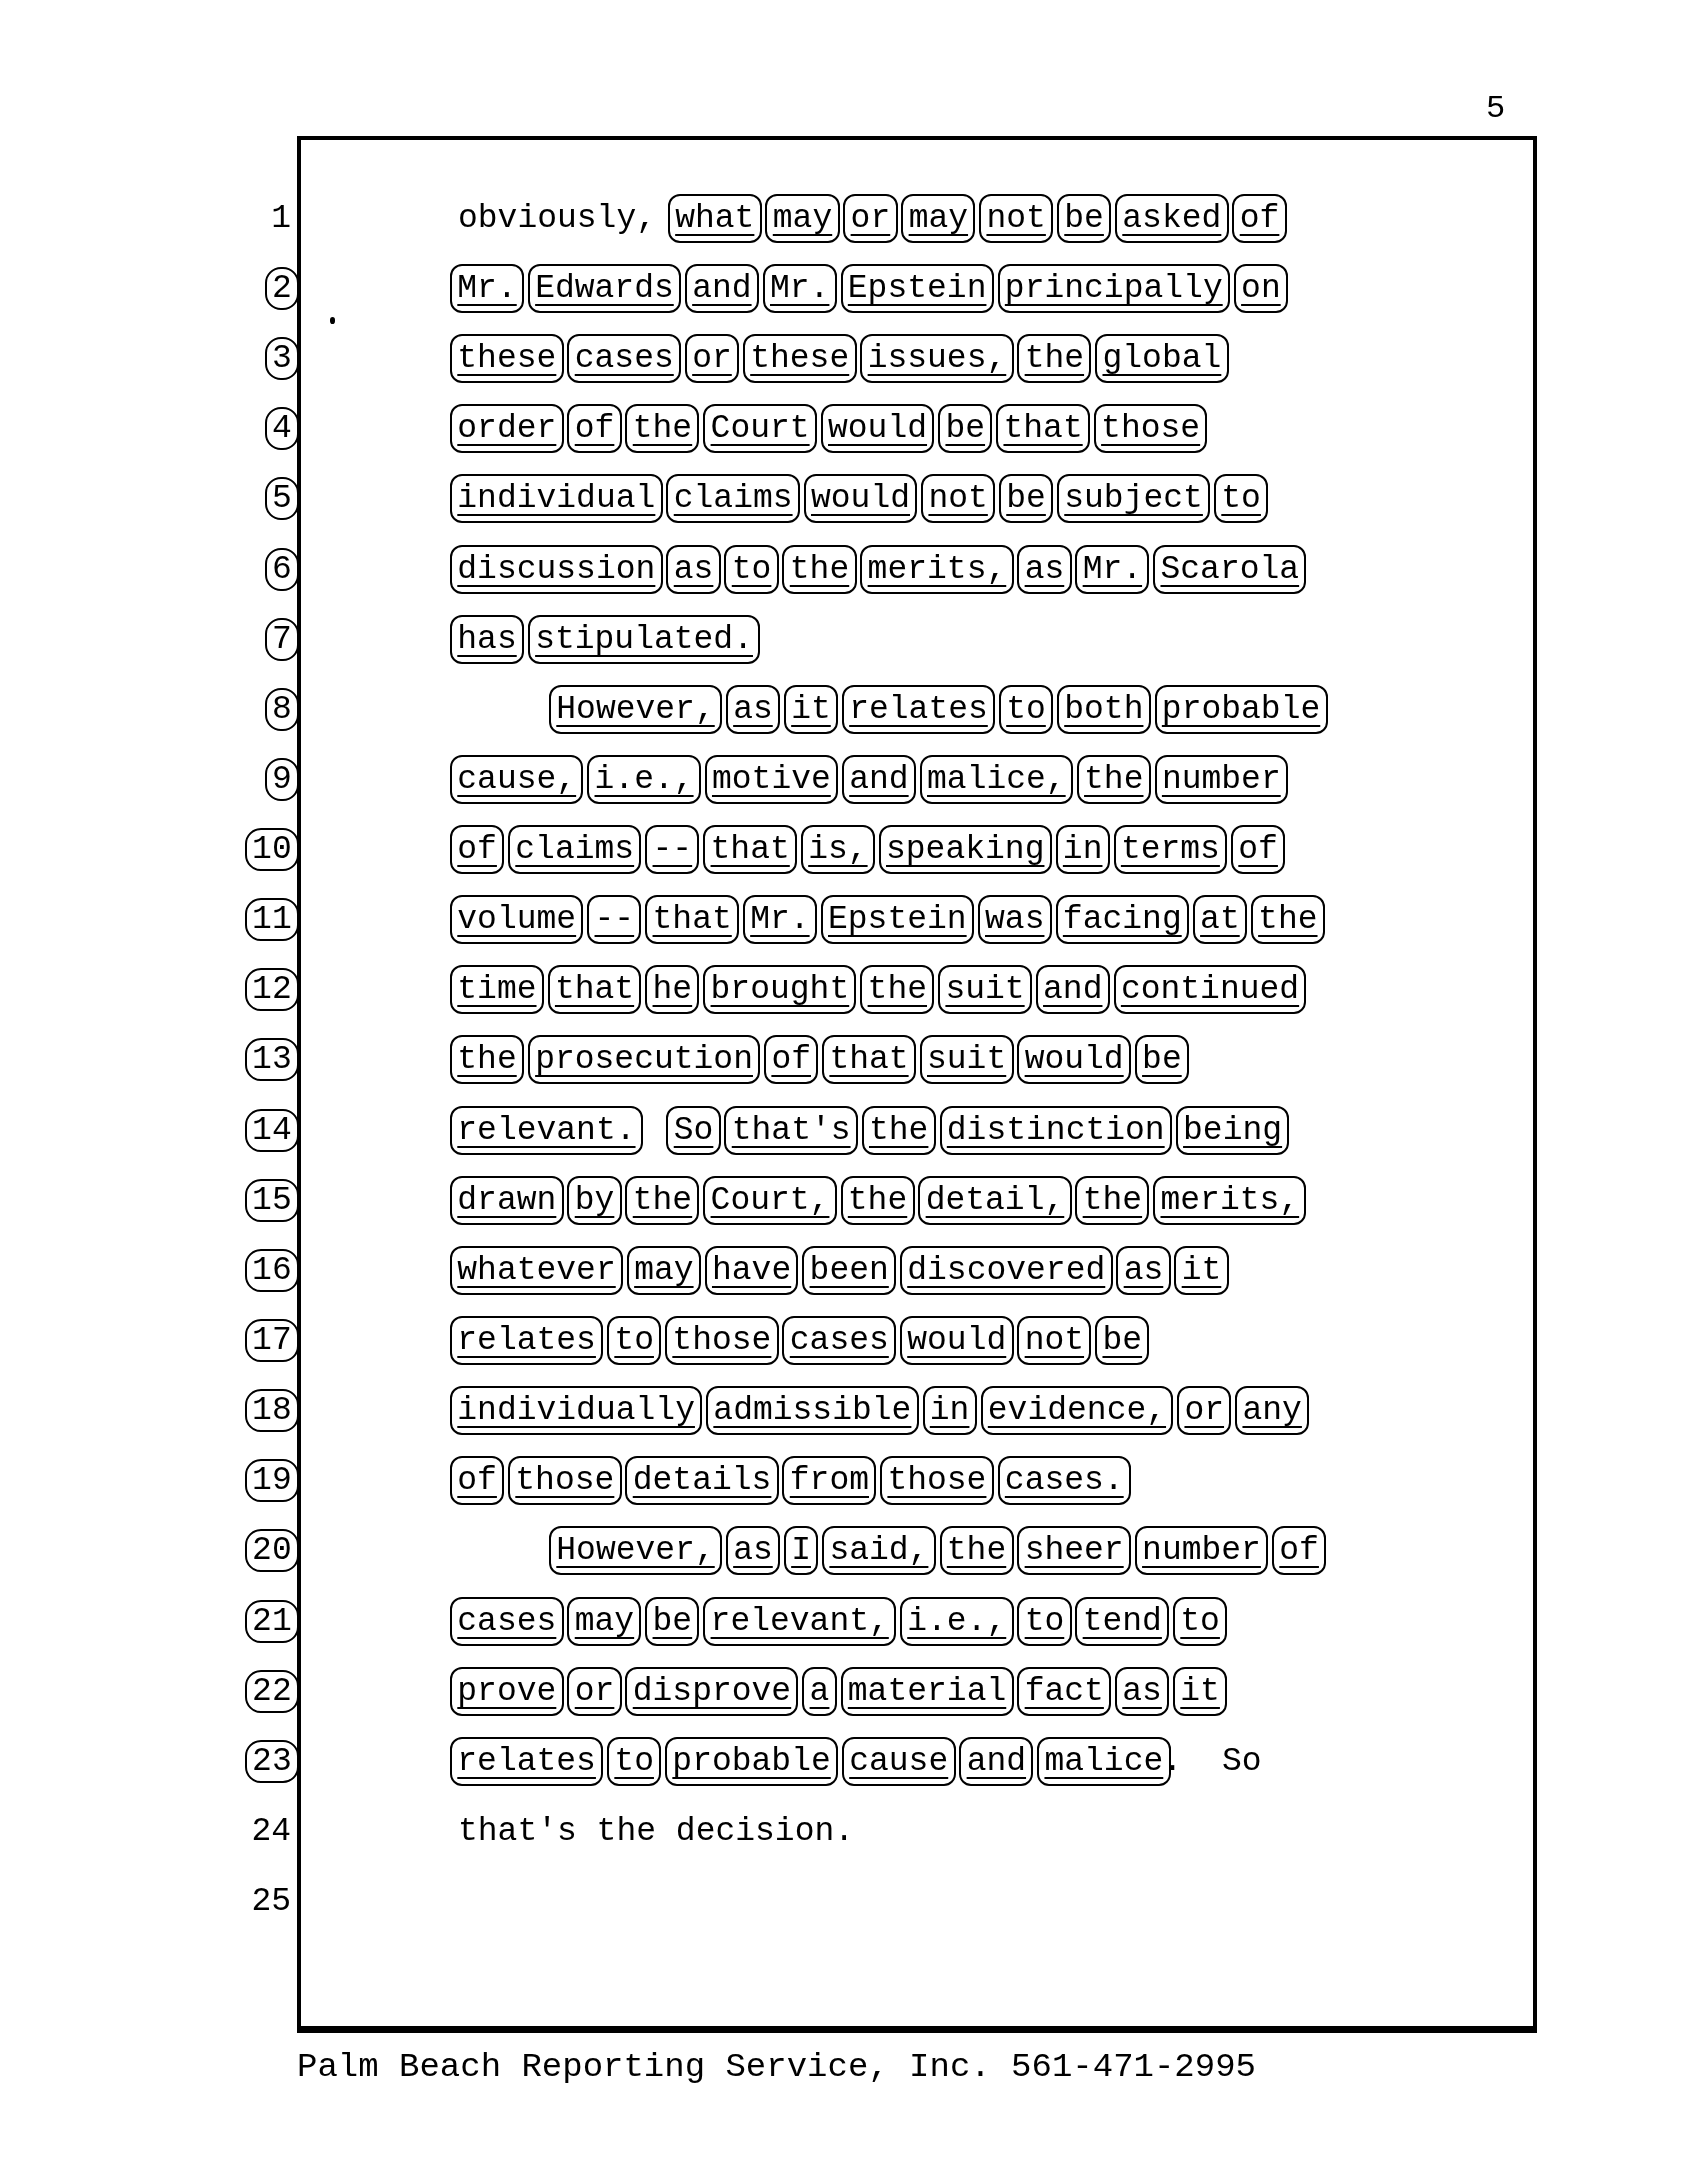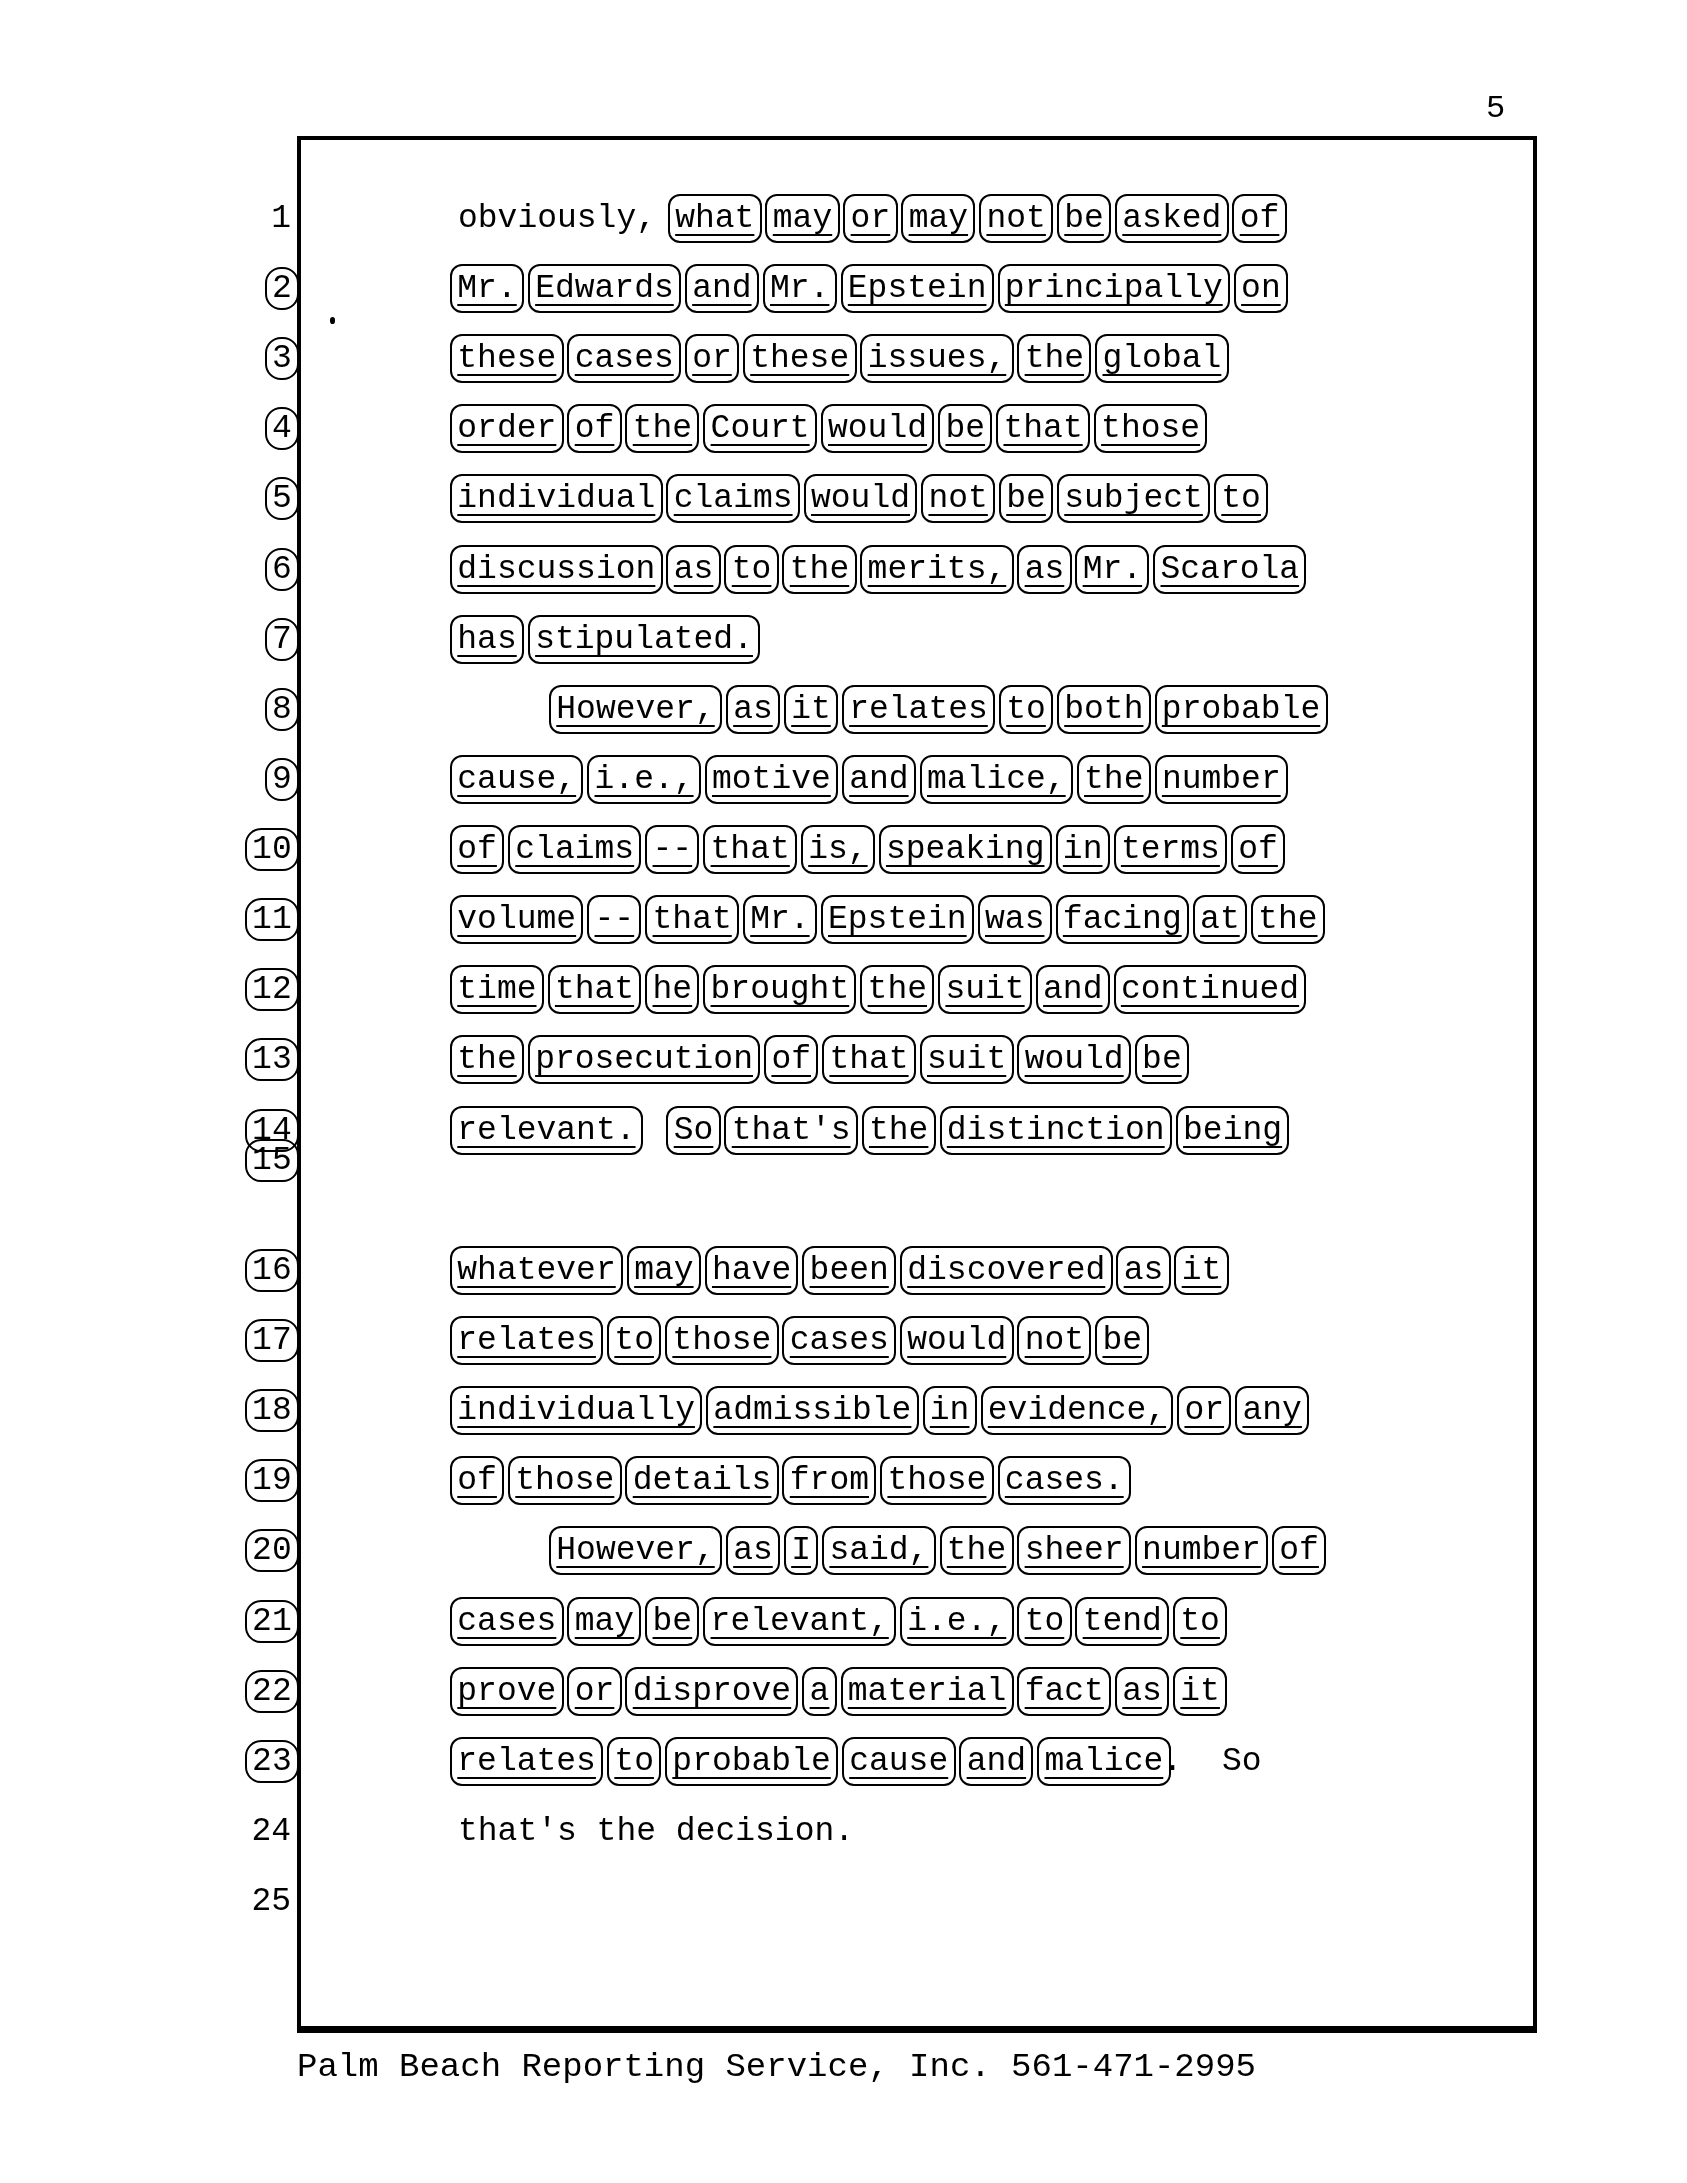--- a/index.html
+++ b/index.html
@@ -76,21 +76,21 @@
       <div class="line" style="top: 464px;"><span class="num"><span class="nb">5</span></span><span class="txt"><span class="wb">individual</span> <span class="wb">claims</span> <span class="wb">would</span> <span class="wb">not</span> <span class="wb">be</span> <span class="wb">subject</span> <span class="wb">to</span></span></div>
       <div class="line" style="top: 535px;"><span class="num"><span class="nb">6</span></span><span class="txt"><span class="wb">discussion</span> <span class="wb">as</span> <span class="wb">to</span> <span class="wb">the</span> <span class="wb">merits,</span> <span class="wb">as</span> <span class="wb">Mr.</span> <span class="wb">Scarola</span></span></div>
       <div class="line" style="top: 605px;"><span class="num"><span class="nb">7</span></span><span class="txt"><span class="wb">has</span> <span class="wb">stipulated.</span></span></div>
       <div class="line indent" style="top: 675px;"><span class="num"><span class="nb">8</span></span><span class="txt"><span class="wb">However,</span> <span class="wb">as</span> <span class="wb">it</span> <span class="wb">relates</span> <span class="wb">to</span> <span class="wb">both</span> <span class="wb">probable</span></span></div>
       <div class="line" style="top: 745px;"><span class="num"><span class="nb">9</span></span><span class="txt"><span class="wb">cause,</span> <span class="wb">i.e.,</span> <span class="wb">motive</span> <span class="wb">and</span> <span class="wb">malice,</span> <span class="wb">the</span> <span class="wb">number</span></span></div>
       <div class="line" style="top: 815px;"><span class="num"><span class="nb">10</span></span><span class="txt"><span class="wb">of</span> <span class="wb">claims</span> <span class="wb">--</span> <span class="wb">that</span> <span class="wb">is,</span> <span class="wb">speaking</span> <span class="wb">in</span> <span class="wb">terms</span> <span class="wb">of</span></span></div>
       <div class="line" style="top: 885px;"><span class="num"><span class="nb">11</span></span><span class="txt"><span class="wb">volume</span> <span class="wb">--</span> <span class="wb">that</span> <span class="wb">Mr.</span> <span class="wb">Epstein</span> <span class="wb">was</span> <span class="wb">facing</span> <span class="wb">at</span> <span class="wb">the</span></span></div>
       <div class="line" style="top: 955px;"><span class="num"><span class="nb">12</span></span><span class="txt"><span class="wb">time</span> <span class="wb">that</span> <span class="wb">he</span> <span class="wb">brought</span> <span class="wb">the</span> <span class="wb">suit</span> <span class="wb">and</span> <span class="wb">continued</span></span></div>
       <div class="line" style="top: 1025px; padding-left: 7px;"><span class="num"><span class="nb">13</span></span><span class="txt"><span class="wb">the</span> <span class="wb">prosecution</span> <span class="wb">of</span> <span class="wb">that</span> <span class="wb">suit</span> <span class="wb">would</span> <span class="wb">be</span></span></div>
       <div class="line" style="top: 1096px;"><span class="num"><span class="nb">14</span></span><span class="txt"><span class="wb">relevant.</span>  <span class="wb">So</span> <span class="wb">that's</span> <span class="wb">the</span> <span class="wb">distinction</span> <span class="wb">being</span></span></div>
-      <div class="line" style="top: 1126px;"><span class="num"><span class="nb">15</span></span></div>
+      <div class="line" style="top: 1166px;"><span class="num"><span class="nb">15</span></span><span class="txt"><span class="wb">drawn</span> <span class="wb">by</span> <span class="wb">the</span> <span class="wb">Court,</span> <span class="wb">the</span> <span class="wb">detail,</span> <span class="wb">the</span> <span class="wb">merits,</span></span></div>
       <div class="line" style="top: 1236px;"><span class="num"><span class="nb">16</span></span><span class="txt"><span class="wb">whatever</span> <span class="wb">may</span> <span class="wb">have</span> <span class="wb">been</span> <span class="wb">discovered</span> <span class="wb">as</span> <span class="wb">it</span></span></div>
       <div class="line" style="top: 1306px;"><span class="num"><span class="nb">17</span></span><span class="txt"><span class="wb">relates</span> <span class="wb">to</span> <span class="wb">those</span> <span class="wb">cases</span> <span class="wb">would</span> <span class="wb">not</span> <span class="wb">be</span></span></div>
       <div class="line" style="top: 1376px;"><span class="num"><span class="nb">18</span></span><span class="txt"><span class="wb">individually</span> <span class="wb">admissible</span> <span class="wb">in</span> <span class="wb">evidence,</span> <span class="wb">or</span> <span class="wb">any</span></span></div>
       <div class="line" style="top: 1446px;"><span class="num"><span class="nb">19</span></span><span class="txt"><span class="wb">of</span> <span class="wb">those</span> <span class="wb">details</span> <span class="wb">from</span> <span class="wb">those</span> <span class="wb">cases.</span></span></div>
       <div class="line indent" style="top: 1516px;"><span class="num"><span class="nb">20</span></span><span class="txt"><span class="wb">However,</span> <span class="wb">as</span> <span class="wb">I</span> <span class="wb">said,</span> <span class="wb">the</span> <span class="wb">sheer</span> <span class="wb">number</span> <span class="wb">of</span></span></div>
       <div class="line" style="top: 1587px;"><span class="num"><span class="nb">21</span></span><span class="txt"><span class="wb">cases</span> <span class="wb">may</span> <span class="wb">be</span> <span class="wb">relevant,</span> <span class="wb">i.e.,</span> <span class="wb">to</span> <span class="wb">tend</span> <span class="wb">to</span></span></div>
       <div class="line" style="top: 1657px;"><span class="num"><span class="nb">22</span></span><span class="txt"><span class="wb">prove</span> <span class="wb">or</span> <span class="wb">disprove</span> <span class="wb">a</span> <span class="wb">material</span> <span class="wb">fact</span> <span class="wb">as</span> <span class="wb">it</span></span></div>
       <div class="line" style="top: 1727px;"><span class="num"><span class="nb">23</span></span><span class="txt"><span class="wb">relates</span> <span class="wb">to</span> <span class="wb">probable</span> <span class="wb">cause</span> <span class="wb">and</span> <span class="wb">malice</span><span>.</span>  <span>So</span></span></div>
       <div class="line" style="top: 1797px;"><span class="num">24</span><span class="txt"><span>that's the decision.</span></span></div>
       <div class="line indent" style="top: 1867px;"><span class="num">25</span></div>

